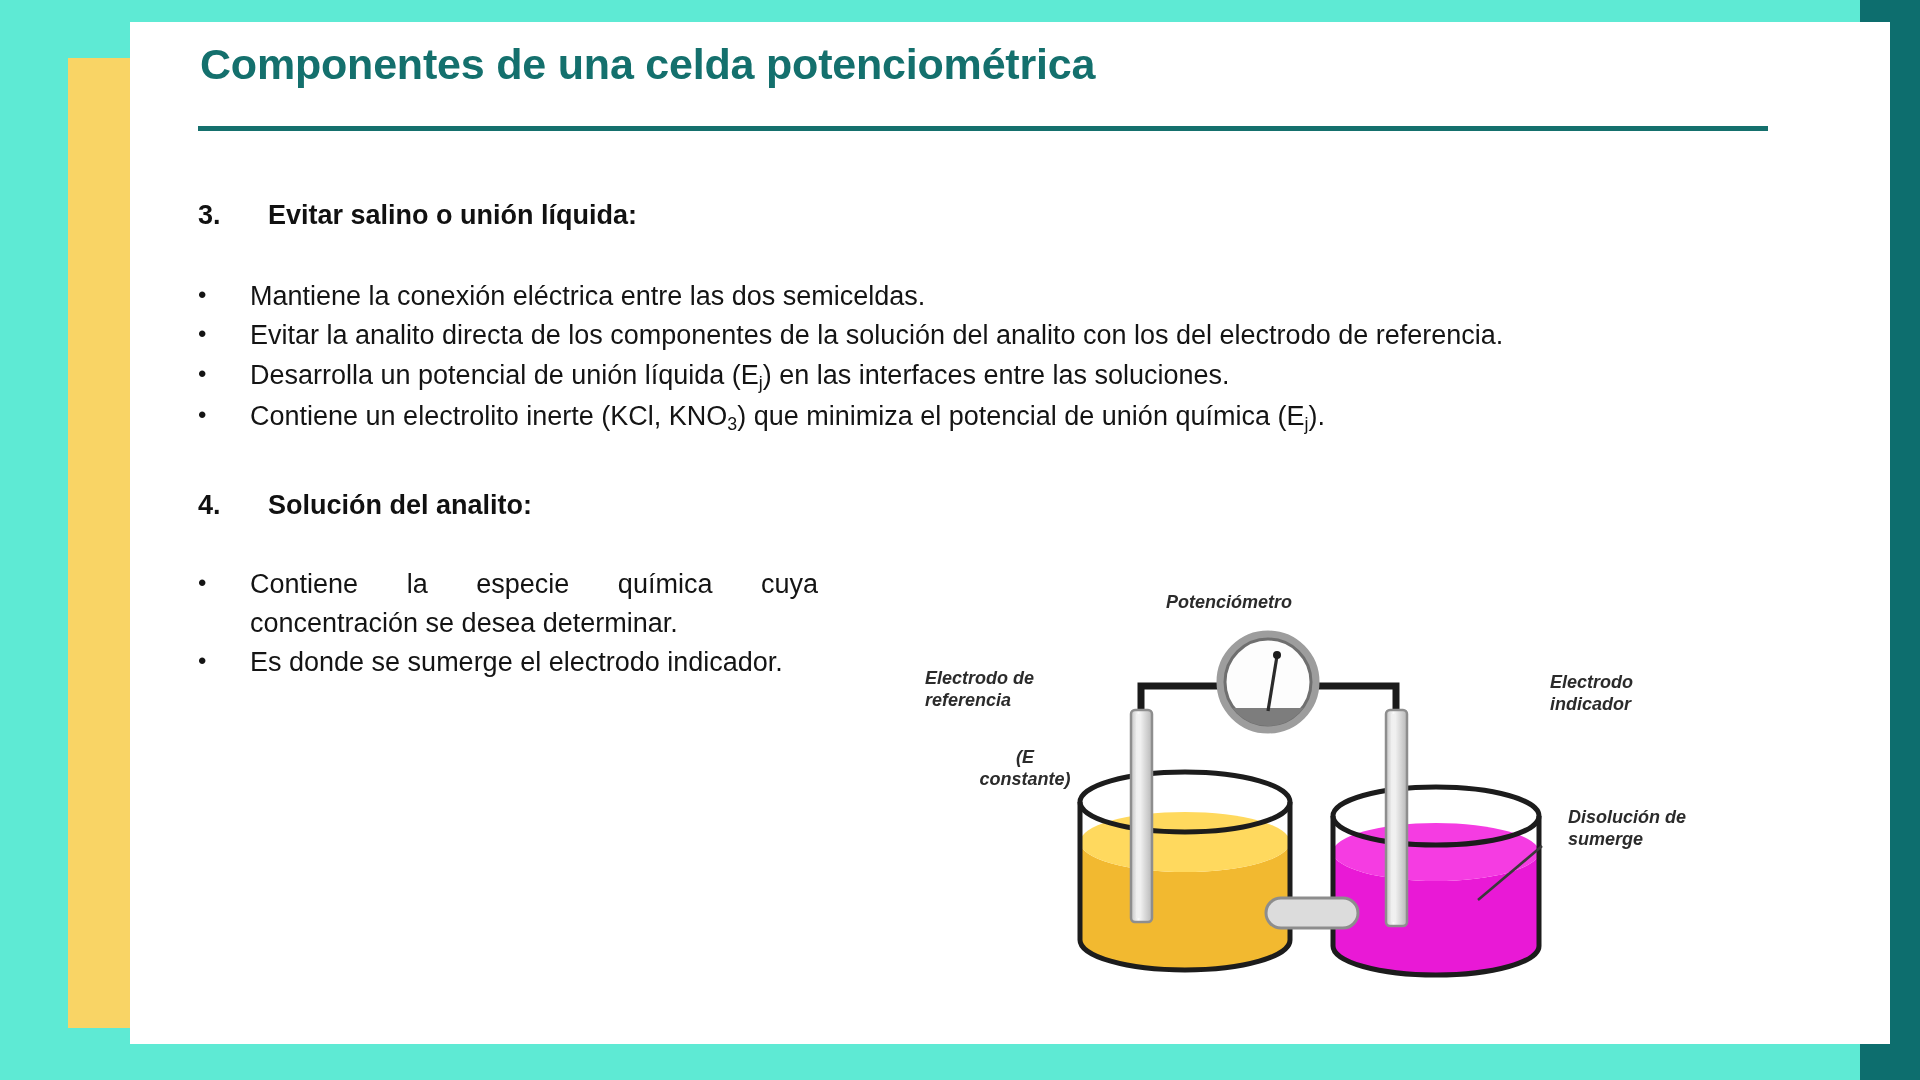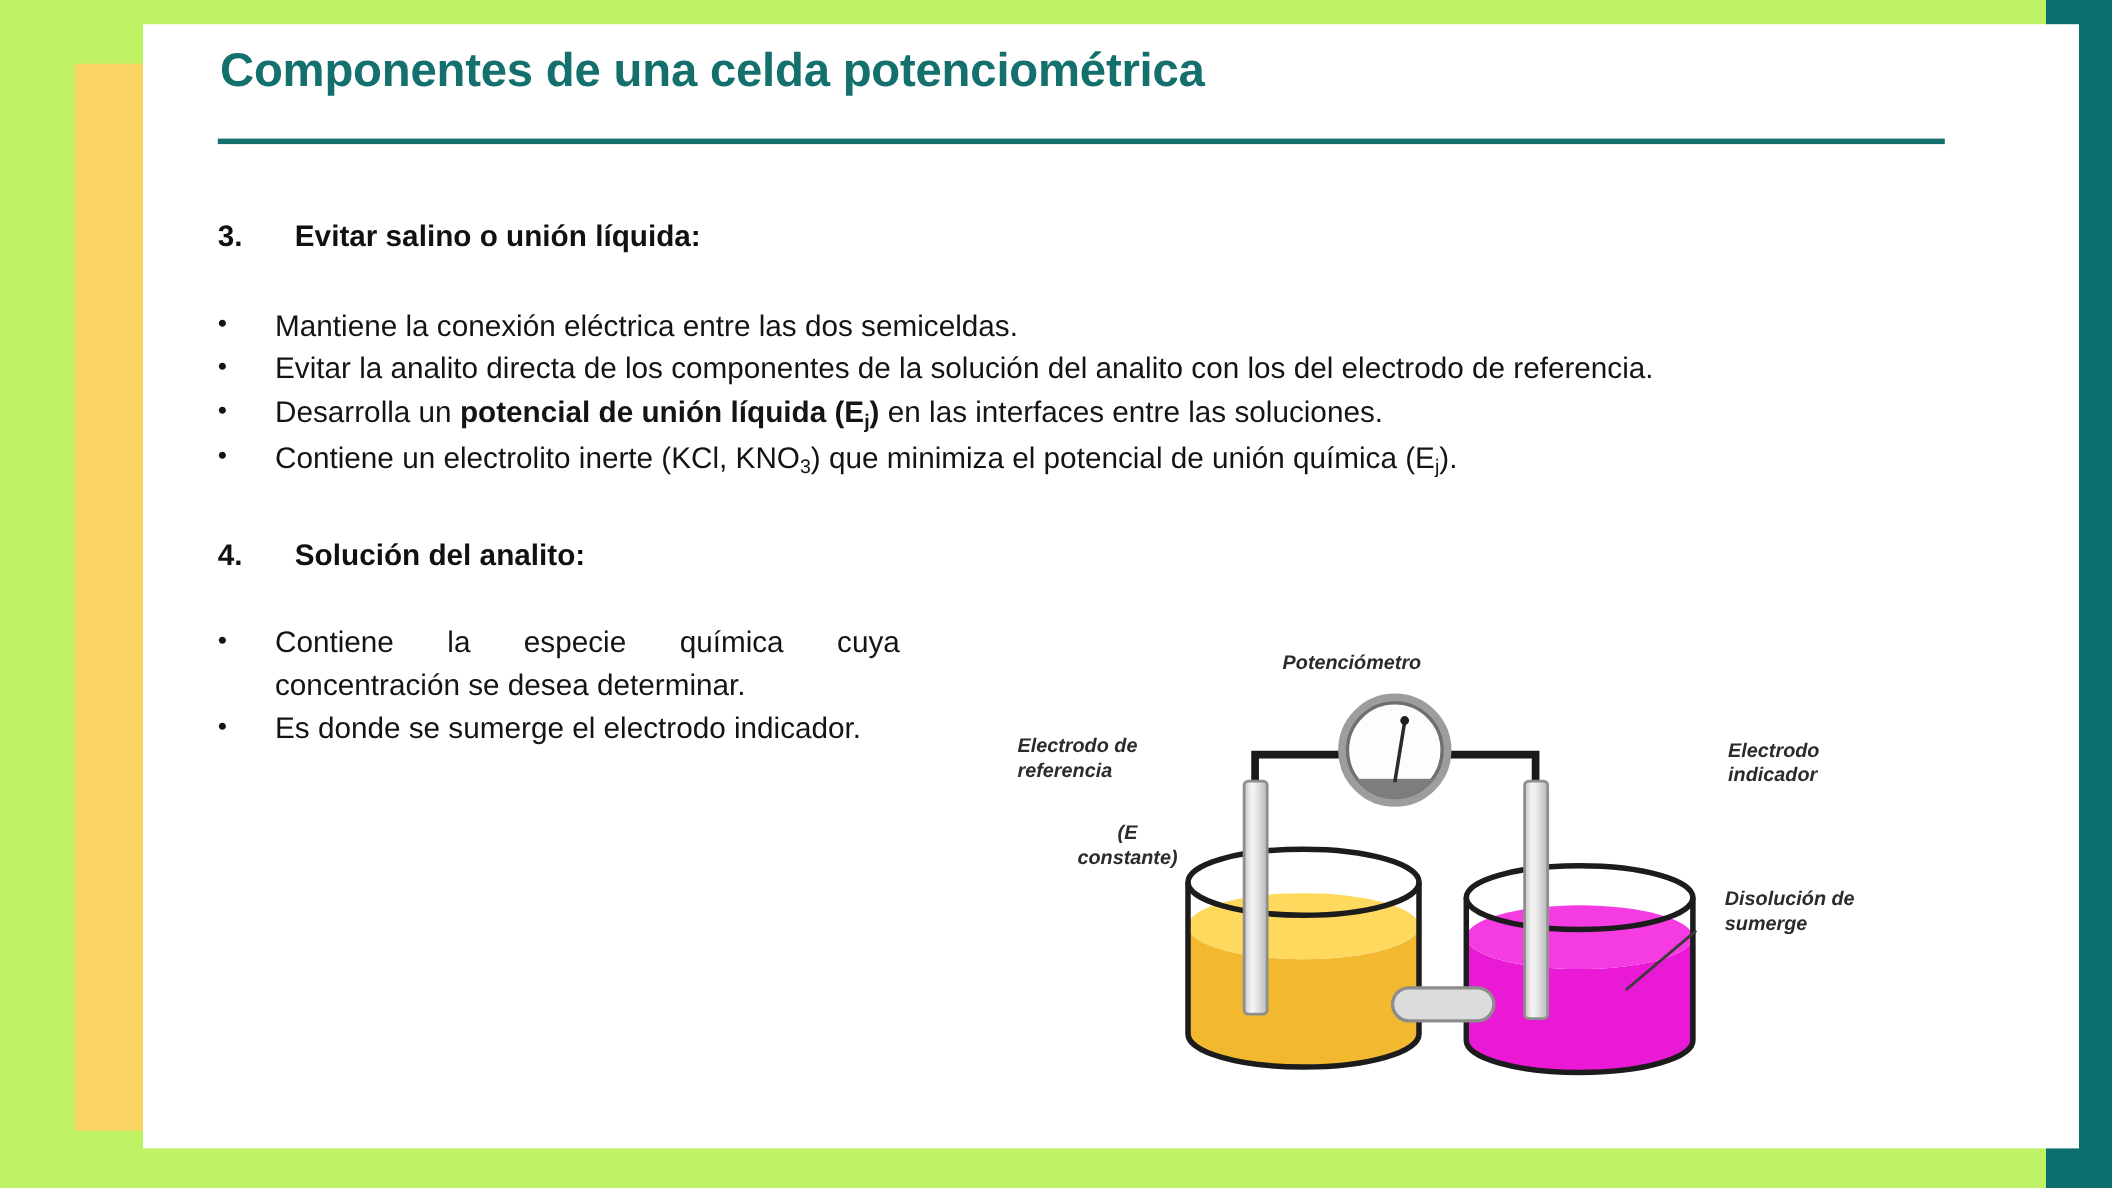--- a/index.html
+++ b/index.html
@@ -2,21 +2,21 @@
 <html><head>
 <meta charset="utf-8">
 <style>
   * { margin:0; padding:0; box-sizing:border-box; }
   html,body { width:1920px; height:1080px; }
   body {
     background:#0d6e6e;
     font-family:"Liberation Sans", sans-serif;
     overflow:hidden;
   }
-  #slide { position:relative; width:1860px; height:1080px; background:#bef264; }
+  #slide { position:relative; width:1860px; height:1080px; background:#5eead4; }
 
   
   .yellow-bar {
     position:absolute; left:68px; top:58px; width:110px; height:970px;
     background:#f9d465;
   }
   .card {
     position:absolute; left:130px; top:22px; width:1760px; height:1022px;
     background:#ffffff;
   }
@@ -52,39 +52,39 @@
   ul.blist li .txt { flex:1 1 auto; }
 
   .sec3 { margin-top:0px; }
   .gap-a { height:42px; }
   .gap-b { height:52px; }
   .gap-c { height:40px; }
 
   .narrow { width:620px; }
   .narrow li .txt { text-align:justify; }
 
-  b { font-weight:bold; }
+  b { font-weight:normal; }
   sub { font-size:0.66em; vertical-align:-0.28em; }
 
   
   .diagram {
     position:absolute; left:930px; top:610px; width:830px; height:420px;
   }
   .diagram svg { display:block; }
   .dlabel {
     position:absolute;
     font-family:"Liberation Sans", sans-serif;
     font-style:italic; font-weight:bold;
     font-size:18px; color:#2b2b2b; line-height:1.22;
     white-space:pre-line;
   }
   #lbl-poten { left:236px; top:-18px; }
   #lbl-ref    { left:-5px;  top:58px; }
   #lbl-econst { left:20px;  top:137px; text-align:center; width:150px;}
-  #lbl-ind    { left:620px; top:62px;margin-left:21px; }
+  #lbl-ind    { left:620px; top:62px; }
   #lbl-sample { left:638px; top:197px; }
 </style>
 </head>
 <body>
 
 <div id="slide">
 
   <div class="yellow-bar"></div>
   <div class="card"></div>
 

